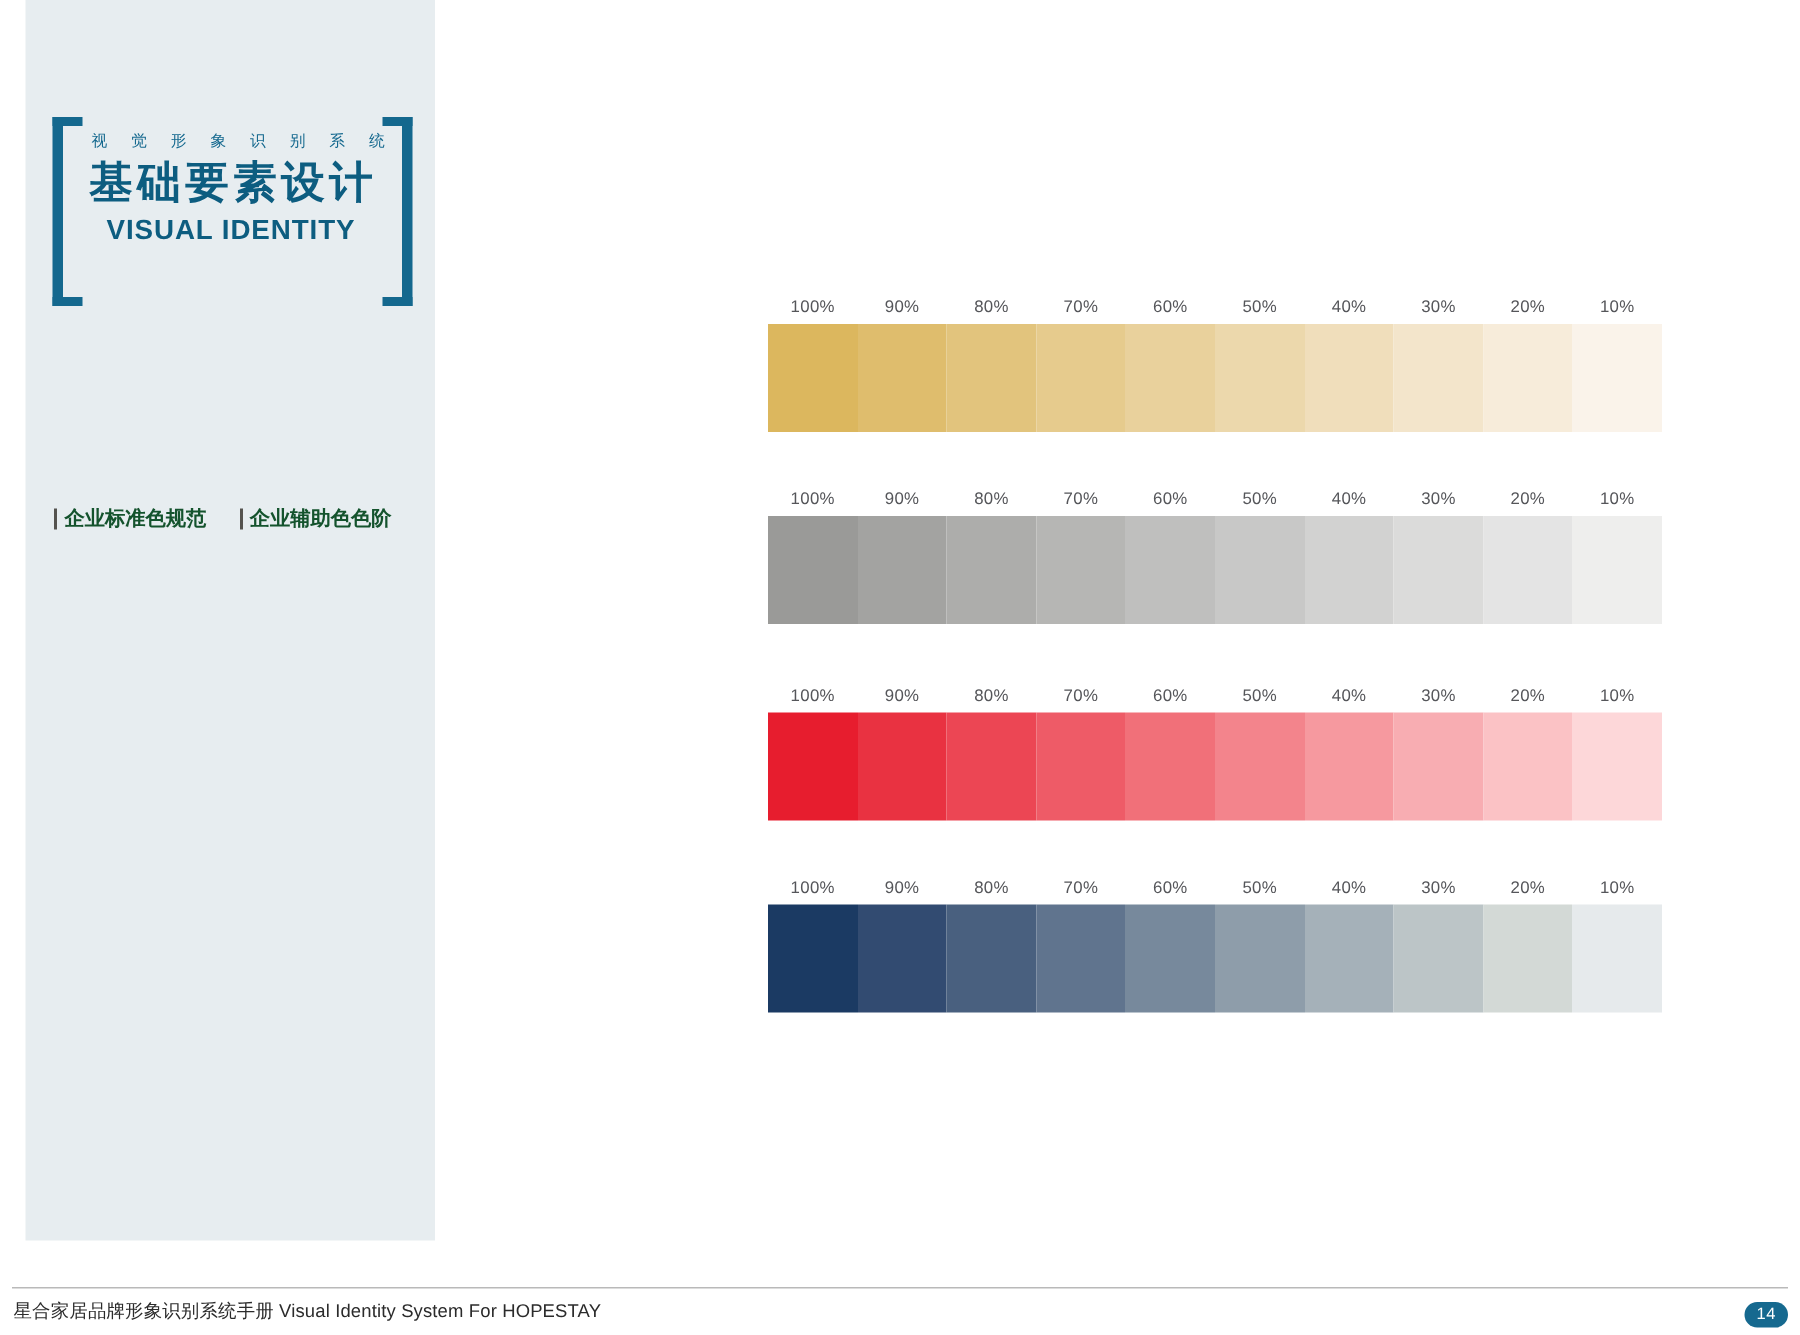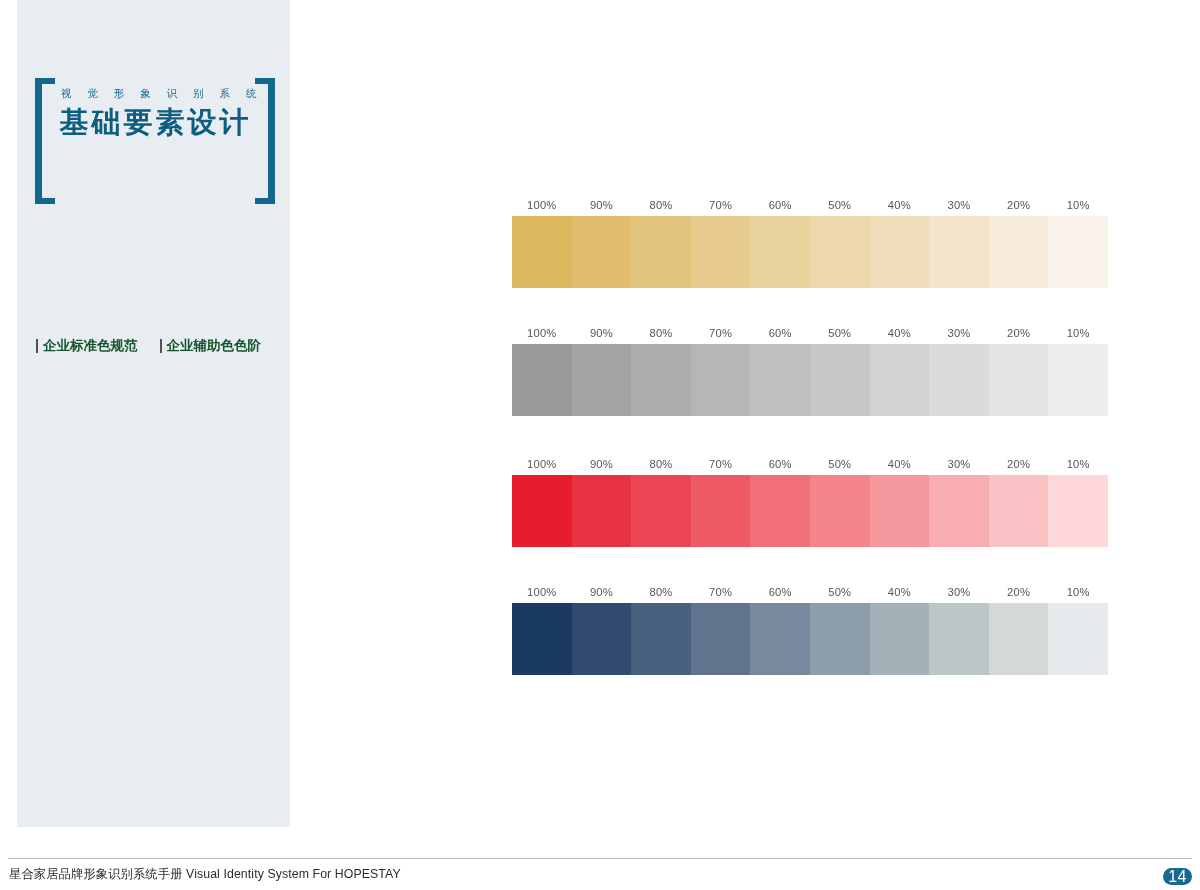--- a/index.html
+++ b/index.html
@@ -196,21 +196,21 @@
   }
   .page-badge {
     position: absolute;
     right: 8px;
     top: 868px;
     min-width: 29px;
     height: 17px;
     border-radius: 9px;
     background: #16698f;
     color: #ffffff;
-    font-size: 16px;
+    font-size: 11px;
     line-height: 17px;
     text-align: center;
     letter-spacing: 0.3px;
   }
 </style>
 </head>
 <body>
 
 <div class="page">
 
@@ -223,20 +223,21 @@
           <i class="b"></i>
       </div>
       <div class="bracket bracket-right">
         <i class="v"></i>
           <i class="t"></i>
           <i class="b"></i>
       </div>
       <div class="brand-inner">
         <div class="kicker">视 觉 形 象 识 别 系 统</div>
         <div class="cn-title">基础要素设计</div>
+        <div class="en-title">VISUAL  IDENTITY</div>
       </div>
     </div>
 
 
     <div class="sub-labels">
       <div class="sub-label">
         <span class="tick"></span>
         <span>企业标准色规范</span>
       </div>
       <div class="sub-label">

